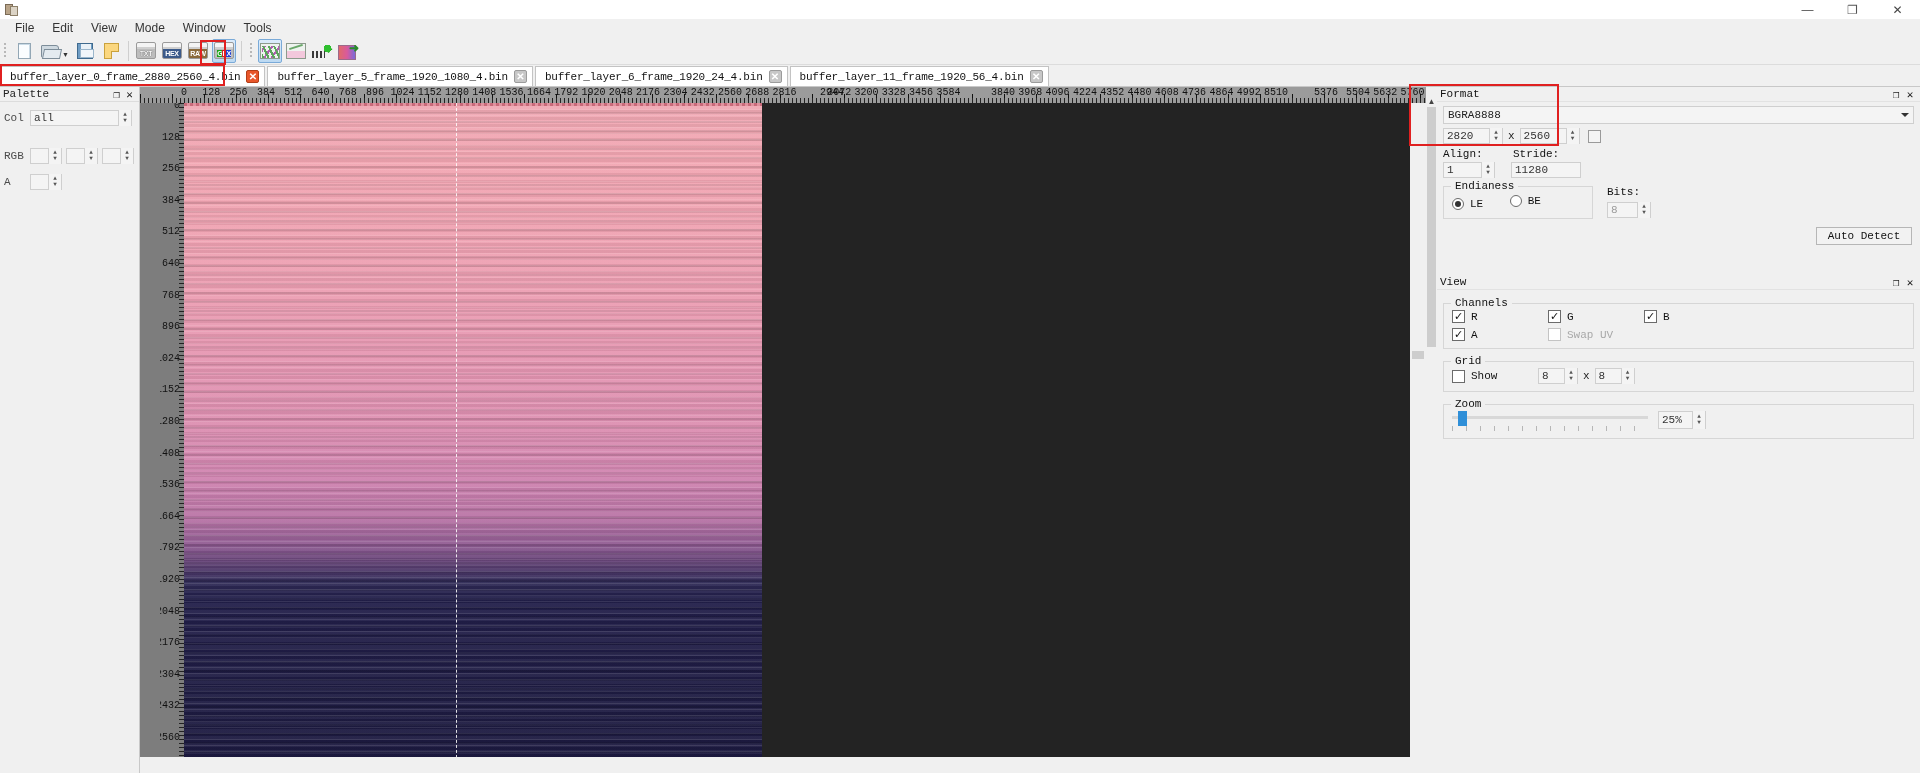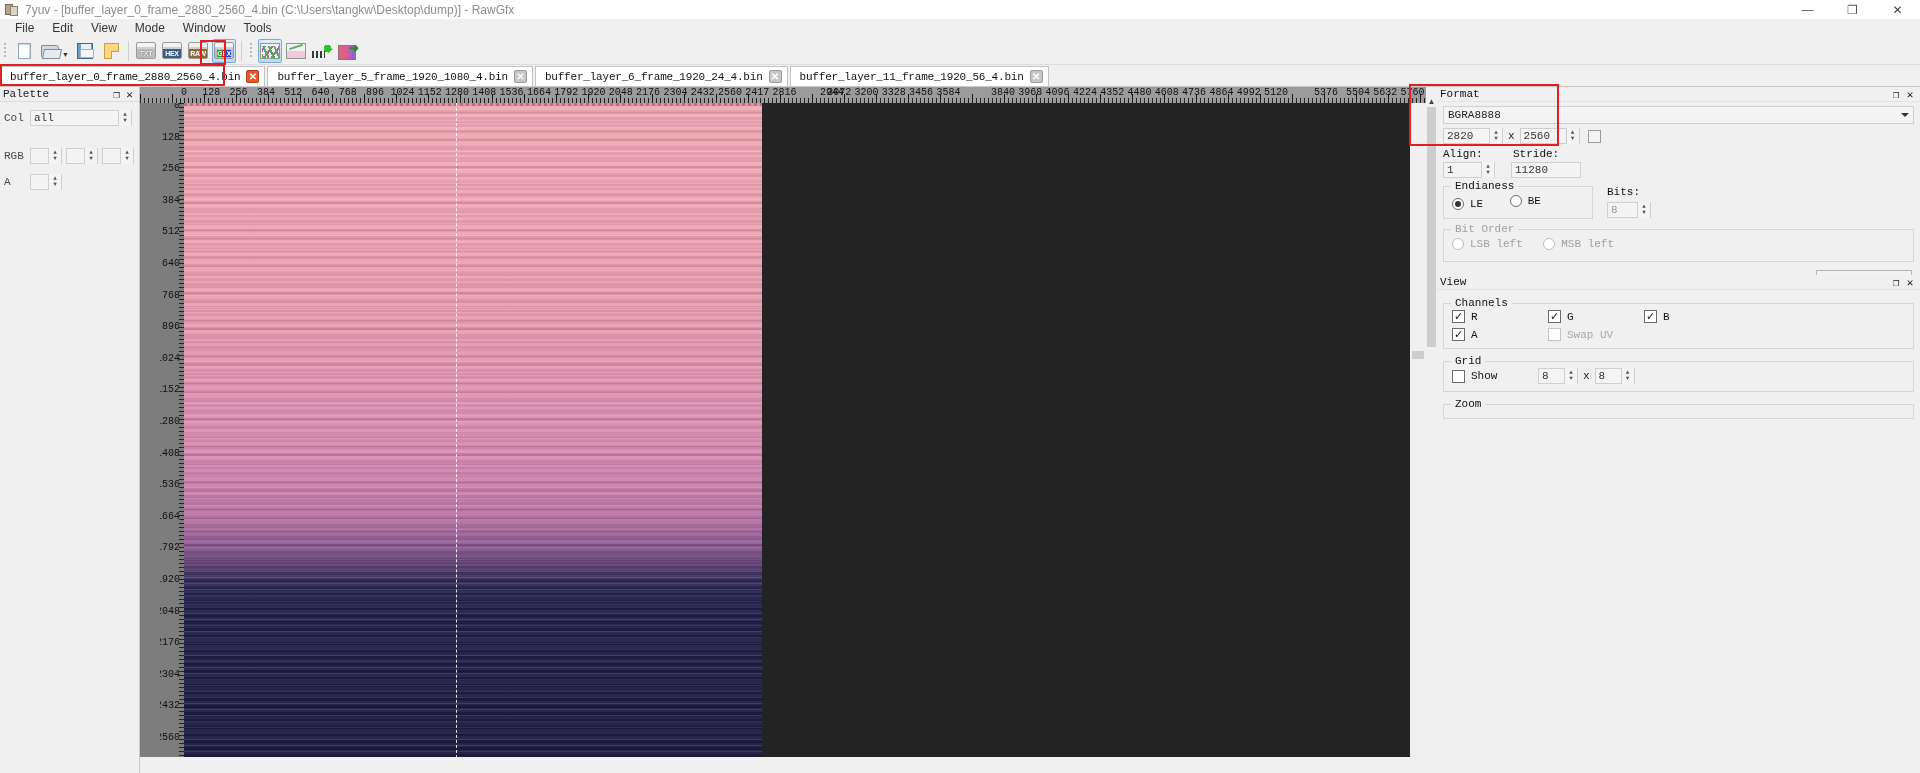--- a/index.html
+++ b/index.html
@@ -342,21 +342,20 @@
 </head>
 <body>
 
 <div class="app">
 
   <div class="titlebar">
     <div class="title-icon">
       <div class="sq1"></div>
         <div class="sq2"></div>
     </div>
-    <div class="title-text">7yuv - [buffer_layer_0_frame_2880_2560_4.bin (C:\Users\tangkw\Desktop\dump)] - RawGfx</div>
     <div class="wincontrols">
       <div>—</div>
       <div>❐</div>
       <div class="close-btn">✕</div>
     </div>
   </div>
 
   <div class="menubar">
     <div class="menu-item">File</div>
     <div class="menu-item">Edit</div>
@@ -519,40 +518,40 @@
         <span class="tick-label" style="left: 344.3px;">1408</span>
         <span class="tick-label" style="left: 371.6px;">1536</span>
         <span class="tick-label" style="left: 398.9px;">1664</span>
         <span class="tick-label" style="left: 426.2px;">1792</span>
         <span class="tick-label" style="left: 453.5px;">1920</span>
         <span class="tick-label" style="left: 480.8px;">2048</span>
         <span class="tick-label" style="left: 508.1px;">2176</span>
         <span class="tick-label" style="left: 535.4px;">2304</span>
         <span class="tick-label" style="left: 562.7px;">2432</span>
         <span class="tick-label" style="left: 590px;">2560</span>
-        <span class="tick-label" style="left: 617.3px;">2417</span>
+        <span class="tick-label" style="left: 617.3px;">2688</span>
         <span class="tick-label" style="left: 644.6px;">2816</span>
         <span class="tick-label" style="left: 692px;">2944</span>
         <span class="tick-label" style="left: 699.2px;">3072</span>
         <span class="tick-label" style="left: 726.5px;">3200</span>
         <span class="tick-label" style="left: 753.8px;">3328</span>
         <span class="tick-label" style="left: 781.1px;">3456</span>
         <span class="tick-label" style="left: 808.4px;">3584</span>
         <span class="tick-label" style="left: 835.7px; margin-top: 24px;">3712</span>
         <span class="tick-label" style="left: 863px;">3840</span>
         <span class="tick-label" style="left: 890.3px;">3968</span>
         <span class="tick-label" style="left: 917.6px;">4096</span>
         <span class="tick-label" style="left: 944.9px;">4224</span>
         <span class="tick-label" style="left: 972.2px;">4352</span>
         <span class="tick-label" style="left: 999.5px;">4480</span>
         <span class="tick-label" style="left: 1026.8px;">4608</span>
         <span class="tick-label" style="left: 1054.1px;">4736</span>
         <span class="tick-label" style="left: 1081.4px;">4864</span>
         <span class="tick-label" style="left: 1108.7px;">4992</span>
-        <span class="tick-label" style="left: 1136px;">5120</span>
+        <span class="tick-label" style="left: 1136px;">8510</span>
         <span class="tick-label" style="left: 1163.3px; margin-top: 18px;">5248</span>
         <span class="tick-label" style="left: 1186px;">5376</span>
         <span class="tick-label" style="left: 1217.9px;">5504</span>
         <span class="tick-label" style="left: 1245.2px;">5632</span>
         <span class="tick-label" style="left: 1272.5px;">5760</span>
       </div>
   </div>
 
   <div class="vcorner"></div>
   <div class="vruler">
@@ -669,31 +668,20 @@
             <div class="field" style="width:44px;margin-top:4px;color:#9a9a9a">
               <input style="color: rgb(154, 154, 154);" readonly="" value="8">
               <div class="spin">
                   <i>▲</i>
                   <i>▼</i>
                 </div>
             </div>
           </div>
         </div>
 
-        <div class="fieldset disabled" style="margin-top:10px">
-          <span class="legend">Bit Order</span>
-          <span style="display:inline-flex;align-items:center;margin-right:16px">
-            <span class="radio dis"></span>
-            <span class="radio-label">LSB left</span>
-          </span>
-          <span style="display:inline-flex;align-items:center;">
-            <span class="radio dis"></span>
-            <span class="radio-label">MSB left</span>
-          </span>
-        </div>
 
         <div style="display:flex;justify-content:flex-end;margin-top:8px;margin-right:2px">
           <div class="btn-auto">Auto Detect</div>
         </div>
       </div>
     </div>
 
     <div class="rp" style="top:188px;">
       <div class="rp-head">
         <span class="t">View</span>
@@ -750,20 +738,36 @@
               <div class="spin">
                   <i>▲</i>
                   <i>▼</i>
                 </div>
             </div>
           </div>
         </div>
 
         <div class="fieldset" style="margin-top:12px">
           <span class="legend">Zoom</span>
+          <div style="display:flex;align-items:flex-start;">
+            <div>
+              <div class="slider-track">
+                <div class="groove"></div>
+                <div class="thumb2"></div>
+              </div>
+              <div class="slider-ticks"></div>
+            </div>
+            <div class="field" style="width:48px;margin-left:10px;height:18px">
+              <input value="25%" style="">
+              <div class="spin" style="height:18px">
+                  <i>▲</i>
+                  <i>▼</i>
+                </div>
+            </div>
+          </div>
         </div>
 
       </div>
     </div>
   </div>
 
   <div class="redbox" style="left:0px; top:64px; width:225px; height:22px;"></div>
   <div class="redbox" style="left:200px; top:40px; width:26px; height:25px;"></div>
   <div class="redbox" style="left:1409px; top:84px; width:150px; height:62px;"></div>
 

